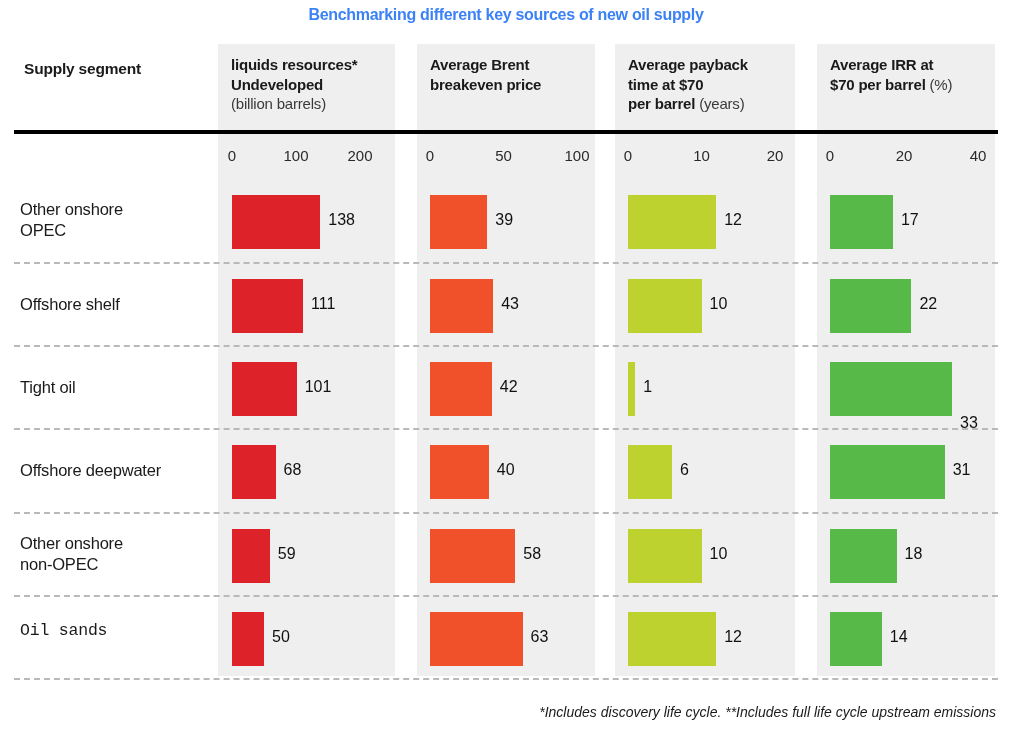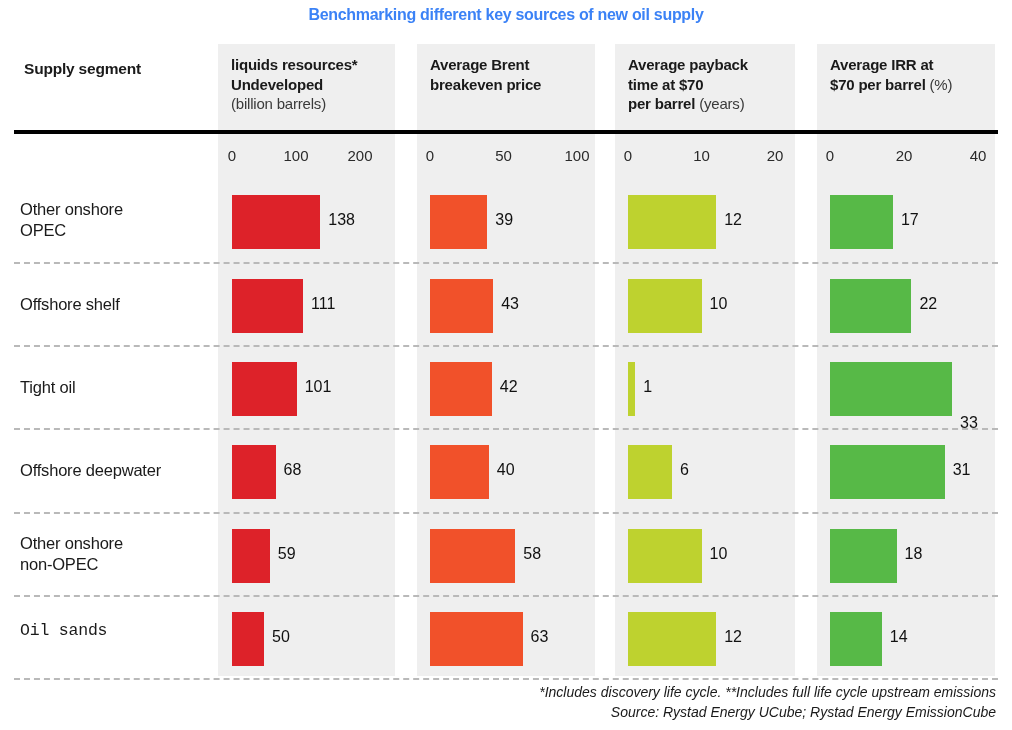--- a/index.html
+++ b/index.html
@@ -245,14 +245,13 @@
     <div class="bar" style="left: 430px; top: 612px; width: 92.61px; height: 54px; background: rgb(241, 81, 42);"></div>
     <div class="bar-value" style="left: 530.61px; top: 628px;">63</div>
     <div class="bar" style="left: 628px; top: 612px; width: 88.2px; height: 54px; background: rgb(190, 210, 47);"></div>
     <div class="bar-value" style="left: 724.2px; top: 628px;">12</div>
     <div class="bar" style="left: 830px; top: 612px; width: 51.8px; height: 54px; background: rgb(87, 185, 71);"></div>
     <div class="bar-value" style="left: 889.8px; top: 628px;">14</div>
   </div>
 
 <div id="footnotes">
   <div>*Includes discovery life cycle. **Includes full life cycle upstream emissions</div>
-  <div>Source: Rystad Energy UCube; Rystad Energy EmissionCube</div>
 </div>
 
 </body></html>

